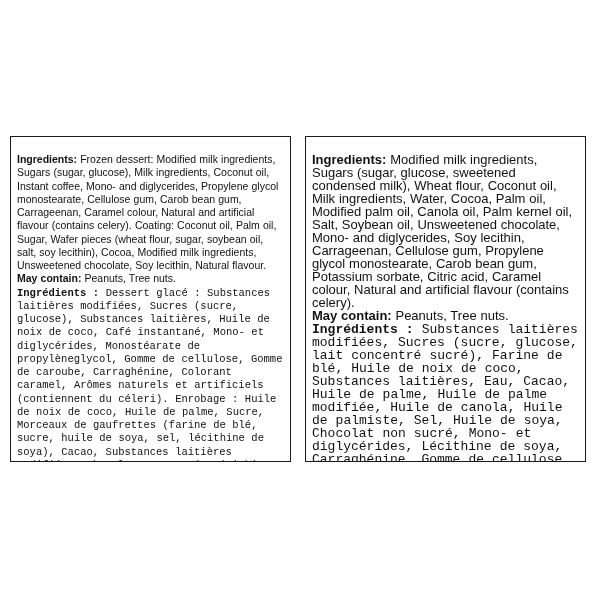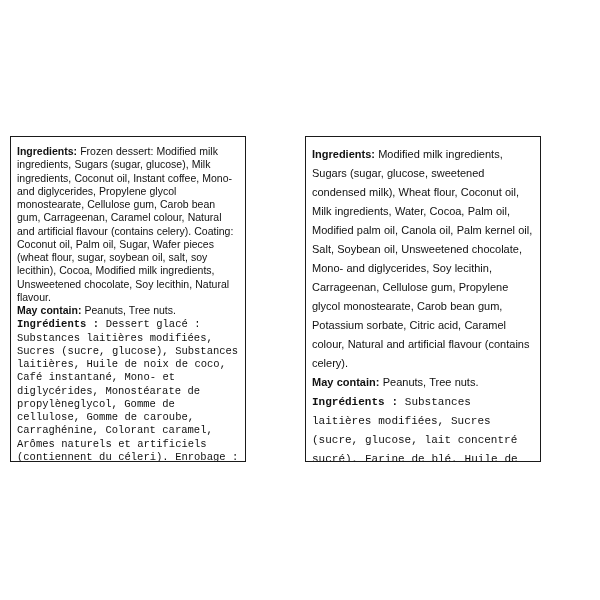--- a/index.html
+++ b/index.html
@@ -17,36 +17,36 @@
   }
   .canvas {
     position: absolute;
     inset: 0;
     background: #ffffff;
   }
   .label-box {
     position: absolute;
     top: 136px;
     height: 326px;
-    width: 236px;
+    width: 281px;
     box-sizing: border-box;
     border: 1.5px solid #1a1a1a;
     background: #ffffff;
-    padding: 8px 6px;
+    padding: 16px 6px;
     overflow: hidden;
   }
   .label-box.left {
     left: 10px;
     font-size: 10.5px;
     line-height: 13.25px;
   }
   .label-box.right {
     left: 305px;
-    font-size: 11px;
-    line-height: 19px;
+    font-size: 13px;
+    line-height: 13px;
   }
   .para {
     margin: 0;
     text-align: left;
     word-spacing: 0.2px;
   }
   .para.french-start {
     margin-top: 1px;
     font-family: Liberation Mono, monospace;
   }

